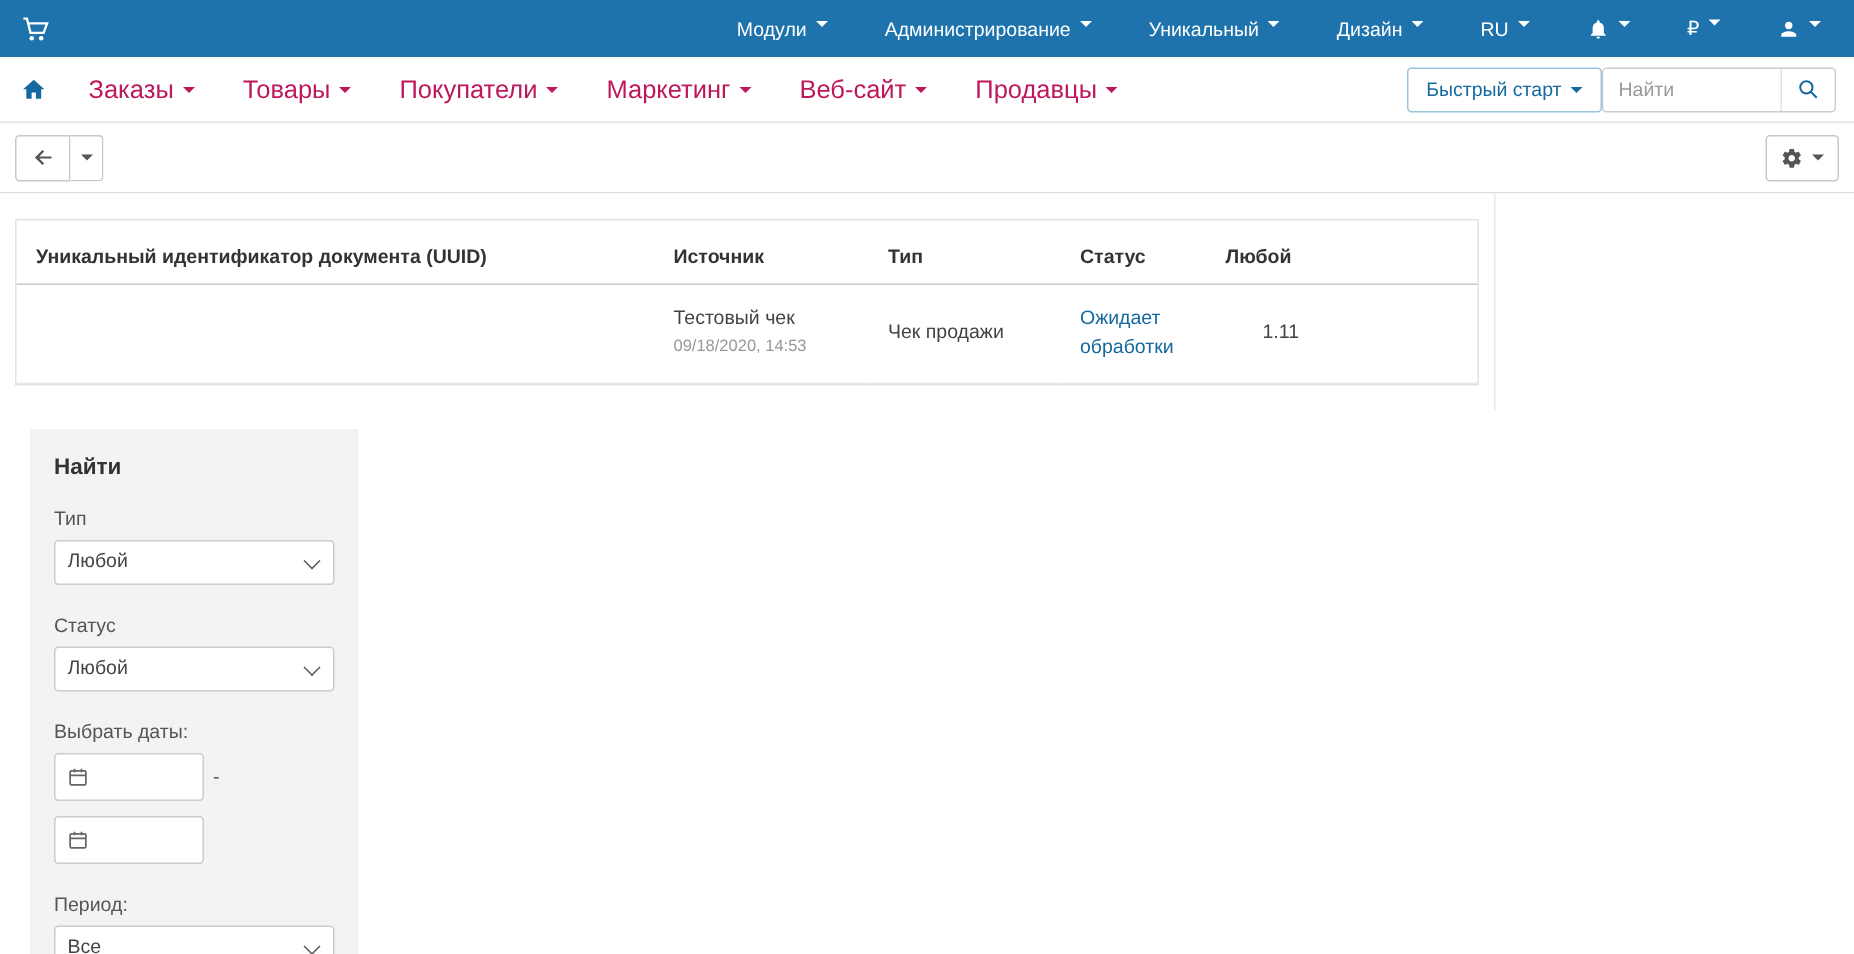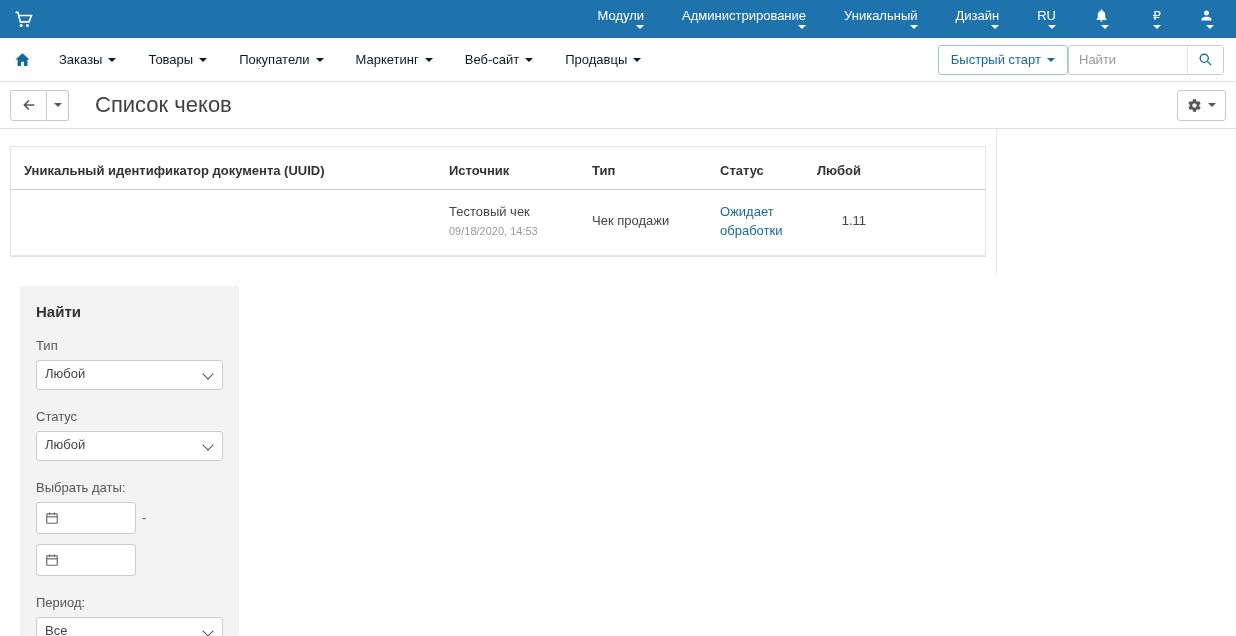--- a/index.html
+++ b/index.html
@@ -2,29 +2,29 @@
 <html><head>
 <meta charset="utf-8">
 <style>
   * { margin:0; padding:0; box-sizing:border-box; }
   html,body { width:1236px; height:636px; overflow:hidden; background:#fff;
     font-family:"Liberation Sans","DejaVu Sans",sans-serif; font-size:13px; color:#444; }
 
   
   .topbar { height:38px; background:#1e73ad; display:flex; align-items:center; padding:0 22px 0 14px; color:#fff; }
   .topbar-right { margin-left:auto; display:flex; align-items:center; gap:38px; }
-  .top-item { display:flex; align-items:flex-end; color:#fff; font-size:13px; cursor:pointer; white-space:nowrap;flex-direction:column; }
+  .top-item { display:flex; align-items:flex-start; color:#fff; font-size:13px; cursor:pointer; white-space:nowrap; }
   .caret { display:inline-block; width:0; height:0; border:4px solid transparent; border-top-color:currentColor; margin-left:6px; position:relative; top:2px; }
   .icon { display:inline-flex; align-items:center; justify-content:center; }
 
   
   .navbar { height:44px; background:#fff; border-bottom:1px solid #e0e0e0; display:flex; align-items:center; padding:0 12px 0 14px; }
   .nav-home { margin-right:28px; cursor:pointer; display:flex; }
   .nav-links { display:flex; align-items:center; gap:32px; }
-  .nav-link { color:#0f172a; font-size:13px; cursor:pointer; display:flex; align-items:center; white-space:nowrap; }
+  .nav-link { color:#be185d; font-size:17px; cursor:pointer; display:flex; align-items:center; white-space:nowrap; }
   .navbar-right { margin-left:auto; display:flex; align-items:center; gap:0; }
   .btn-quickstart { height:30px; background:#fff; border:1px solid #9cc3dd; color:#15699e; border-radius:3px; padding:0 12px; font-size:13px; display:flex; align-items:center; cursor:pointer; font-family:inherit; }
   .search-group { display:flex; height:30px; border:1px solid #ccc; border-radius:3px; overflow:hidden; background:#fff; }
   .search-input { border:0; outline:none; width:118px; padding:0 10px; font-size:13px; color:#444; font-family:inherit; }
   .search-input::placeholder { color:#999; }
   .search-btn { width:36px; border:0; border-left:1px solid #e3e3e3; background:#fff; cursor:pointer; display:flex; align-items:center; justify-content:center; }
 
   
   .pageheader { height:47px; background:#fff; border-bottom:1px solid #ddd; display:flex; align-items:center; padding:0 10px; }
   .back-group { display:flex; height:31px; }
@@ -175,21 +175,20 @@
       <span class="icon">
         <svg width="16" height="16" viewBox="0 0 24 24">
             <path d="M20 11H7.8l4.9-4.9L11 4.4 3.4 12l7.6 7.6 1.7-1.7L7.8 13H20z" fill="#555"></path>
           </svg>
       </span>
     </span>
     <span class="btn-back-caret">
         <span class="caret"></span>
       </span>
   </div>
-  <h1 class="page-title">Список чеков</h1>
   <button class="btn-gear">
     <span class="icon">
       <svg width="15" height="15" viewBox="0 0 24 24">
           <path d="M19.4 13c.04-.33.06-.66.06-1s-.02-.67-.06-1l2.1-1.65c.19-.15.24-.42.12-.64l-2-3.46c-.12-.22-.39-.3-.61-.22l-2.49 1c-.52-.4-1.08-.73-1.69-.98l-.38-2.65C14.46 2.18 14.25 2 14 2h-4c-.25 0-.46.18-.49.42l-.38 2.65c-.61.25-1.17.59-1.69.98l-2.49-1c-.23-.09-.49 0-.61.22l-2 3.46c-.13.22-.07.49.12.64L4.56 11c-.04.33-.06.66-.06 1s.02.67.06 1l-2.1 1.65c-.19.15-.24.42-.12.64l2 3.46c.12.22.39.3.61.22l2.49-1c.52.4 1.08.73 1.69.98l.38 2.65c.03.24.24.42.49.42h4c.25 0 .46-.18.49-.42l.38-2.65c.61-.25 1.17-.59 1.69-.98l2.49 1c.23.09.49 0 .61-.22l2-3.46c.12-.22.07-.49-.12-.64L19.4 13zM12 15.5c-1.93 0-3.5-1.57-3.5-3.5s1.57-3.5 3.5-3.5 3.5 1.57 3.5 3.5-1.57 3.5-3.5 3.5z" fill="#555"></path>
         </svg>
     </span>
       <span class="caret"></span>
   </button>
 </div>
 

